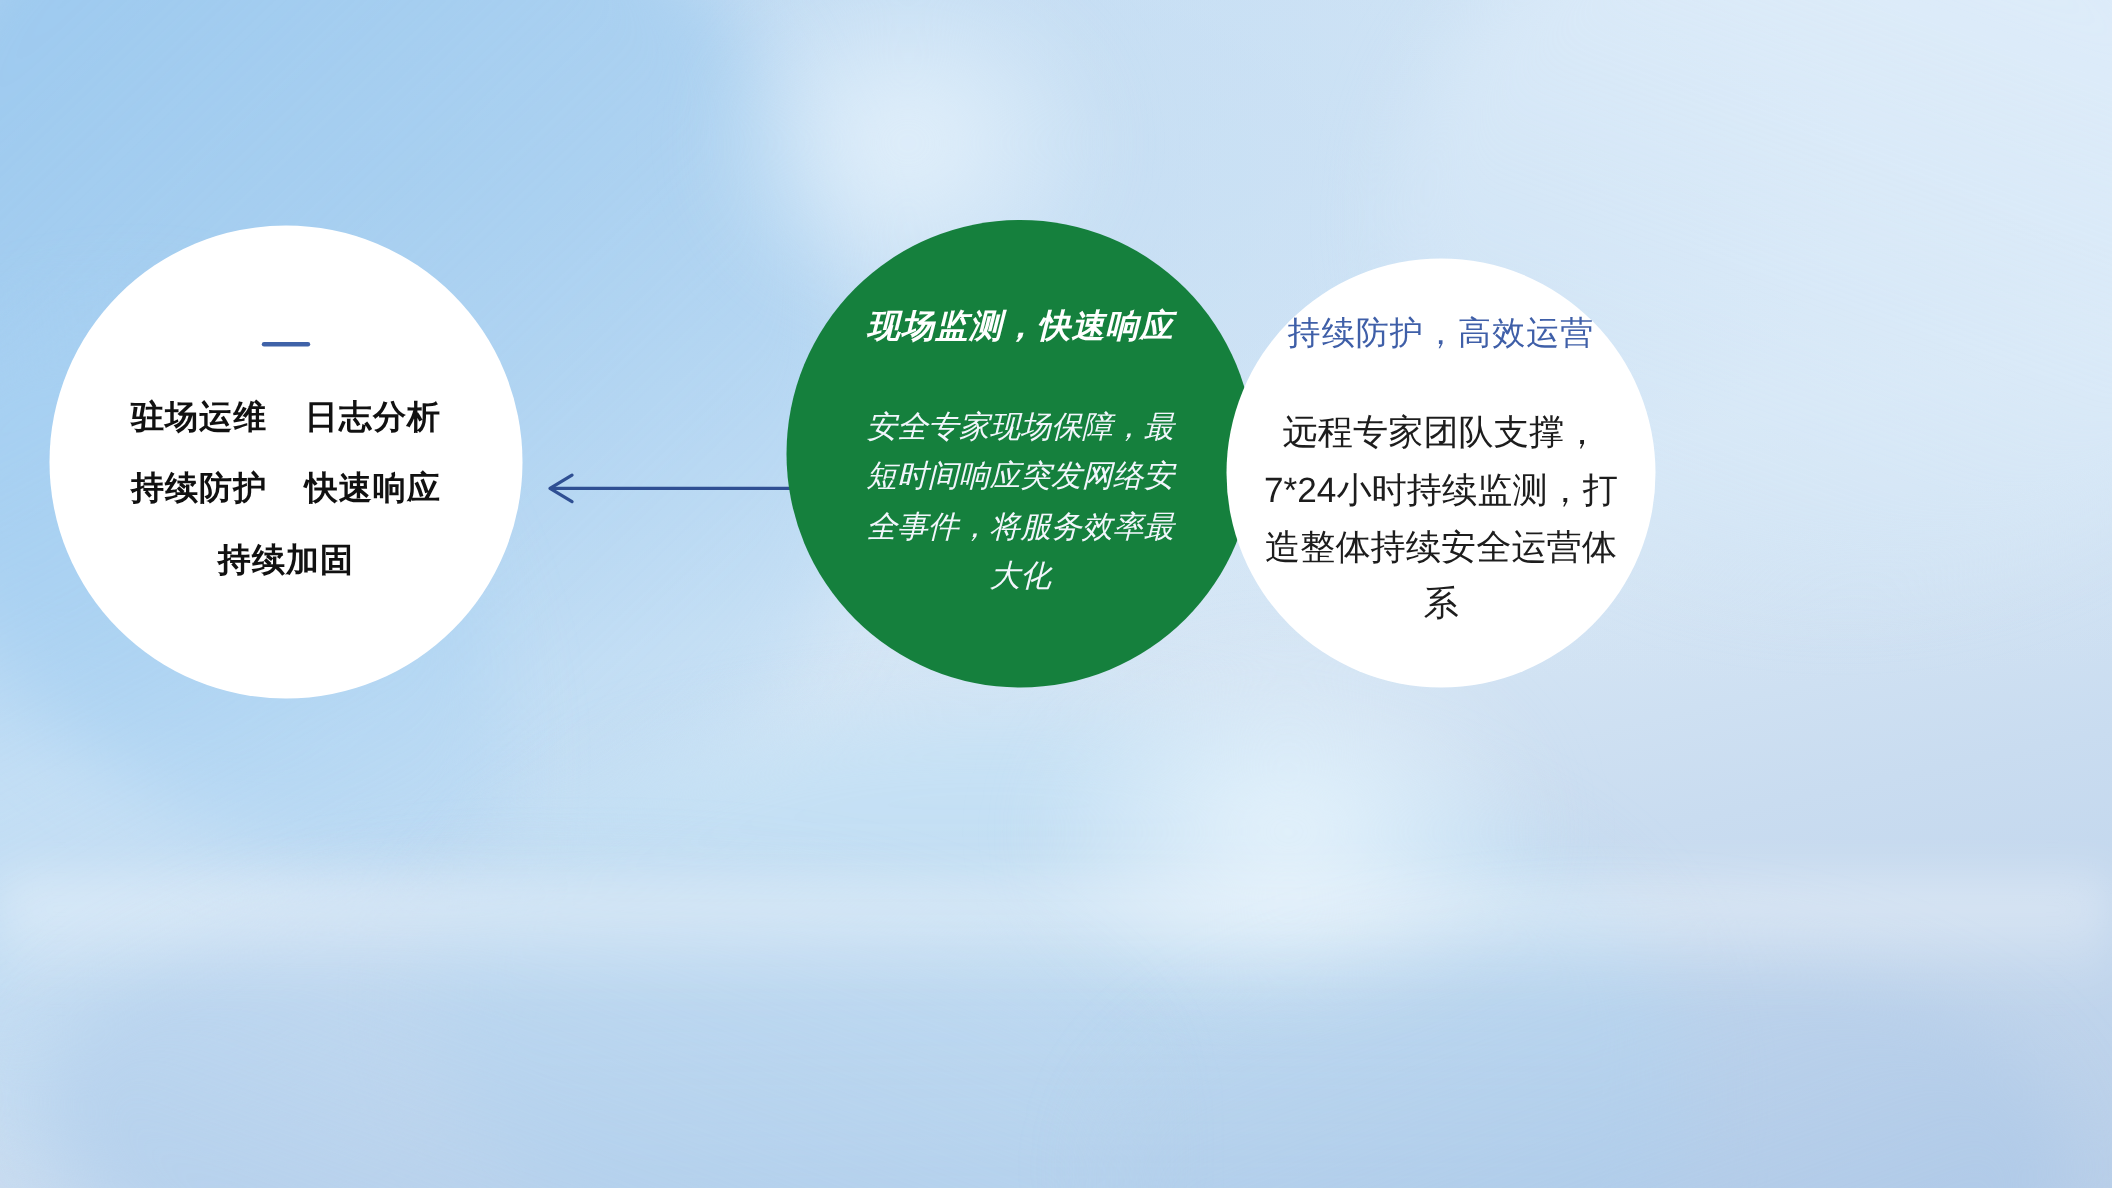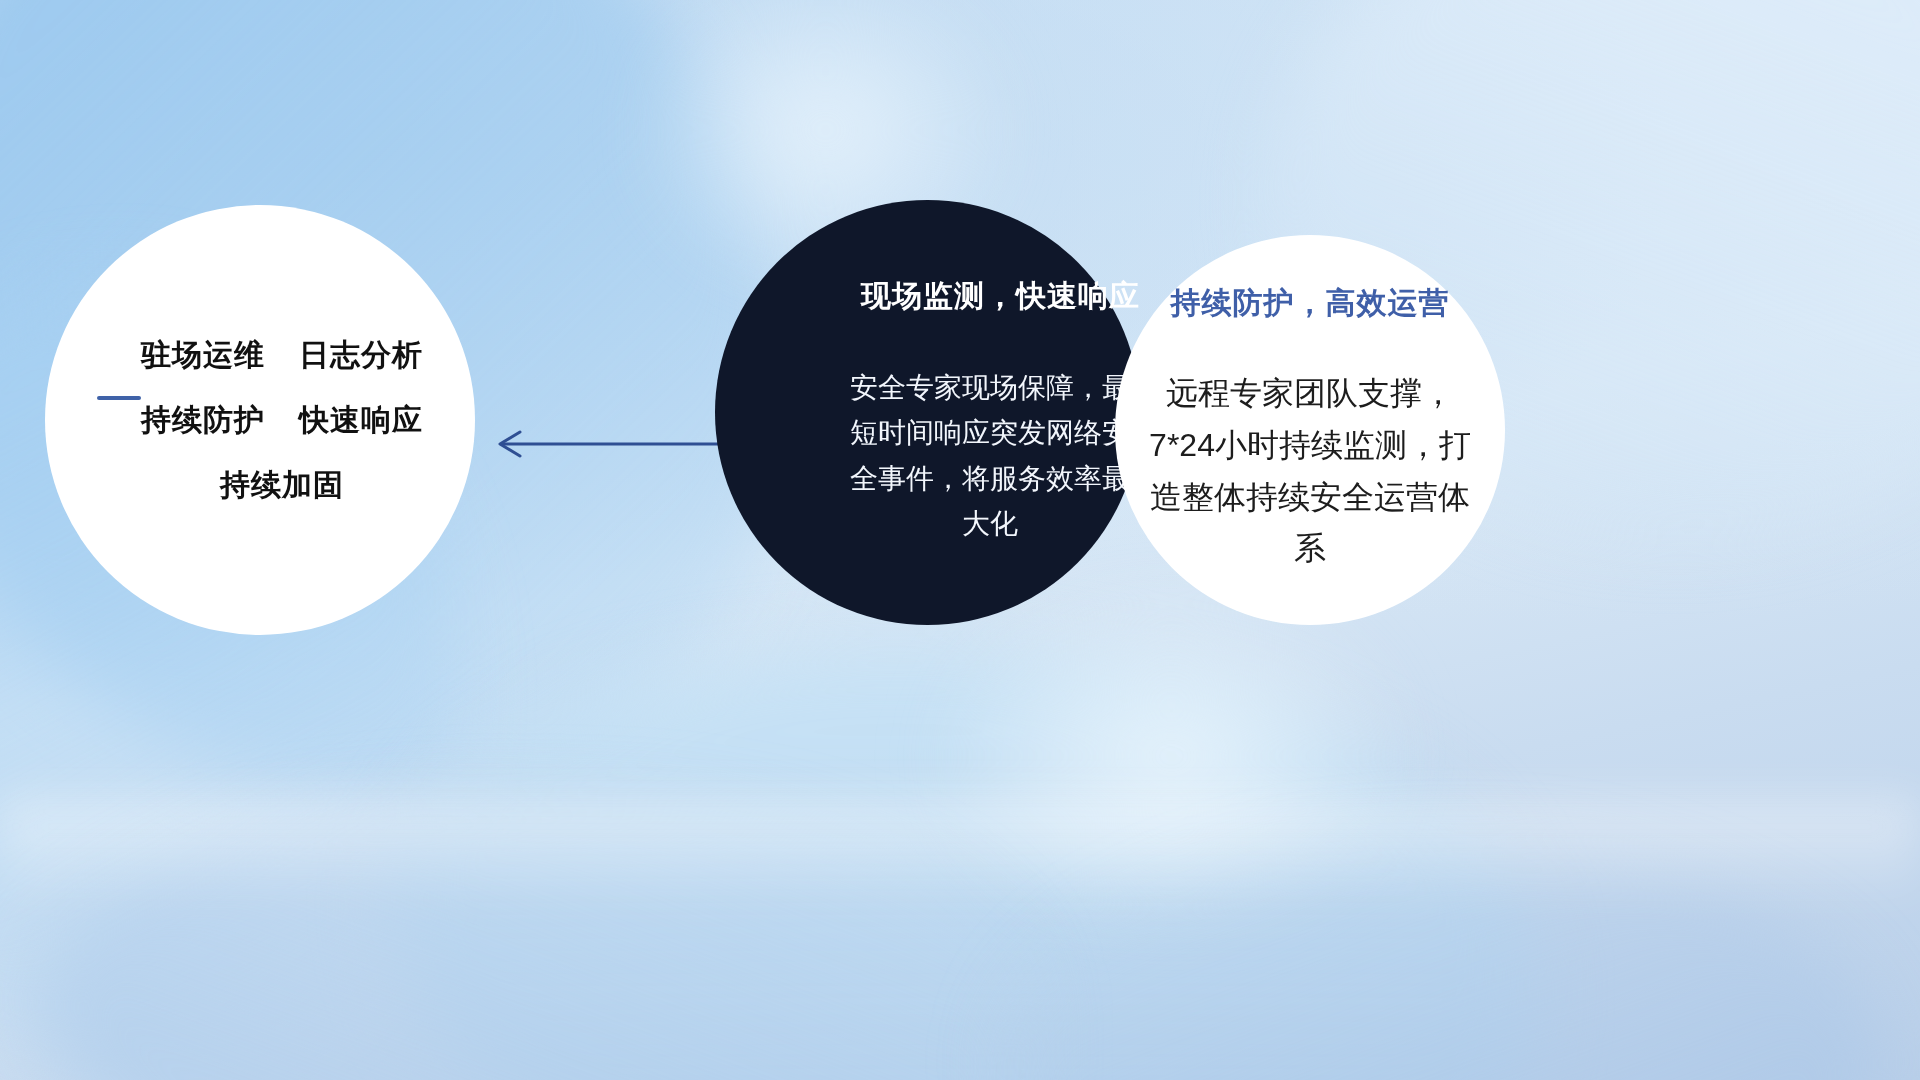--- a/index.html
+++ b/index.html
@@ -67,21 +67,21 @@
     background:linear-gradient(180deg, rgba(255,255,255,.42), rgba(255,255,255,0));
     filter:blur(22px);
   }
 
   
   .circle{ position:absolute; border-radius:50%; }
 
   #circle-left{
     left:45px; top:205px; width:430px; height:430px;
     background:#ffffff;
-    display:flex; flex-direction:row;
+    display:flex; flex-direction:column;
     align-items:center; justify-content:center;
     z-index:3;
   }
   .dash{
     width:44px; height:4px; border-radius:2px;
     background:#3f62a8;
     margin-bottom:44px;
   }
   .left-lines{
     display:flex; flex-direction:column; align-items:center;
@@ -89,44 +89,45 @@
   }
   .left-row{
     display:flex; gap:34px;
     font-size:30px; font-weight:bold; color:#111111;
     letter-spacing:1px; white-space:nowrap;
   }
   .left-row.single{ justify-content:center; }
 
   #circle-mid{
     left:715px; top:200px; width:425px; height:425px;
-    background:#0f172a;
+    background:#15803d;
     z-index:4;
-    display:flex; flex-direction:column; align-items:flex-end;
+    display:flex; flex-direction:column; align-items:center;
     padding-top:76px;
+    font-style:italic;
   }
   #circle-mid .c-title{
     font-size:30px; font-weight:bold; color:#ffffff;
     letter-spacing:1px; white-space:nowrap;
     margin-bottom:48px;
   }
   #circle-mid .c-body{
     font-size:28px; color:#f2f6fc; line-height:1.62;
     text-align:center; width:300px;
   }
 
   #circle-right{
     left:1115px; top:235px; width:390px; height:390px;
     background:#ffffff;
     z-index:5;
     display:flex; flex-direction:column; align-items:center;
     padding-top:48px;
   }
   #circle-right .c-title{
-    font-size:30px; font-weight:bold; color:#3f5fa8;
+    font-size:30px; font-weight:normal; color:#3f5fa8;
     letter-spacing:1px; white-space:nowrap;
     margin-bottom:44px;
   }
   #circle-right .c-body{
     font-size:32px; color:#1d1d1d; line-height:1.62;
     text-align:center; width:340px;
   }
 
   
   #arrow{

